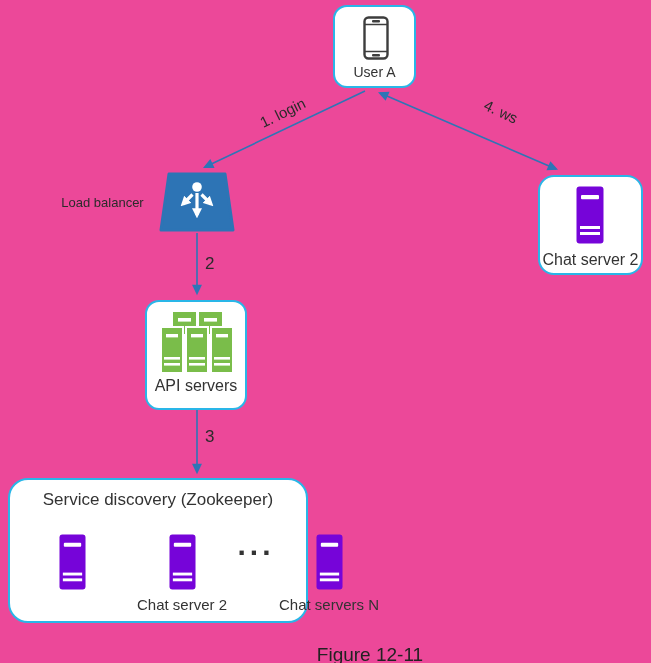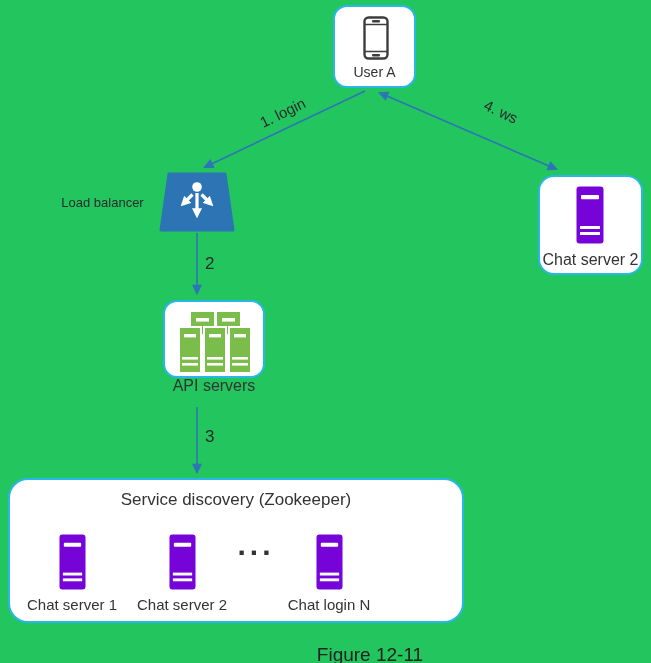--- a/index.html
+++ b/index.html
@@ -1,16 +1,16 @@
 <!DOCTYPE html>
 <html><head>
 <meta charset="utf-8">
 <style>
   html,body{margin:0;padding:0;background:#fff;}
-  .canvas{position:relative;width:651px;height:663px;background:#22c55e;overflow:hidden;
+  .canvas{position:relative;width:651px;height:663px;background:#ec4899;overflow:hidden;
           font-family:"Liberation Sans",sans-serif;color:#333;}
   .connectors{position:absolute;left:0;top:0;width:651px;height:663px;}
   .node{position:absolute;background:#fff;border:2.5px solid #29B6E8;border-radius:14px;
         display:flex;flex-direction:column;align-items:center;box-sizing:border-box;}
   .node-label{font-size:15px;color:#333;white-space:nowrap;line-height:1;}
   .abs{position:absolute;}
   .edge-label{position:absolute;font-size:15px;color:#2b2b2b;text-align:center;white-space:nowrap;}
   .num-label{position:absolute;font-size:17px;color:#2b2b2b;}
   .sd-title{width:100%;text-align:center;font-size:17px;margin-top:10px;}
   .sd-server-label{position:absolute;width:110px;text-align:center;font-size:15px;white-space:nowrap;}
@@ -60,21 +60,21 @@
     <line x1="39" y1="21" x2="39" y2="43" stroke="#fff" stroke-width="3.2" marker-end="url(#wab)"></line>
     <line x1="34.5" y1="22.5" x2="25" y2="32" stroke="#fff" stroke-width="3.2" marker-end="url(#wab)"></line>
     <line x1="43.5" y1="22.5" x2="53" y2="32" stroke="#fff" stroke-width="3.2" marker-end="url(#wab)"></line>
   </svg>
 
   <div class="edge-label" style="left:235px;top:104px;width:95px;transform:rotate(-26deg);">1. login</div>
   <div class="edge-label" style="left:462px;top:103px;width:78px;transform:rotate(25deg);">4. ws</div>
   <div class="num-label" style="left:205px;top:254px;">2</div>
   <div class="num-label" style="left:205px;top:427px;">3</div>
 
-  <div class="node" style="left:163px;top:300px;width:102px;height:78px;">
+  <div class="node" style="left:145px;top:300px;width:102px;height:110px;">
     <svg class="abs" style="left:13px;top:10px;" width="74" height="62" viewBox="0 0 74 62">
       <rect x="13" y="0" width="23" height="22" fill="#7ABD4A"></rect>
       <rect x="18" y="6" width="13" height="3.6" fill="#fff"></rect>
       <rect x="39" y="0" width="23" height="22" fill="#7ABD4A"></rect>
       <rect x="44" y="6" width="13" height="3.6" fill="#fff"></rect>
       <g stroke="#fff" stroke-width="2">
         <rect x="1" y="15" width="22" height="46" fill="#7ABD4A"></rect>
         <rect x="26" y="15" width="22" height="46" fill="#7ABD4A"></rect>
         <rect x="51" y="15" width="22" height="46" fill="#7ABD4A"></rect>
       </g>
@@ -96,45 +96,44 @@
   <div class="node" style="left:538px;top:175px;width:105px;height:100px;border-radius:16px;">
     <svg class="abs" style="left:36px;top:9px;" width="28" height="58" viewBox="0 0 28 58">
       <rect x="0.5" y="0.5" width="27" height="57" rx="3" fill="#7604D9"></rect>
       <rect x="5" y="9" width="18" height="4.2" rx="1" fill="#fff"></rect>
       <rect x="4" y="40" width="20" height="3" fill="#fff"></rect>
       <rect x="4" y="46" width="20" height="3" fill="#fff"></rect>
     </svg>
     <div class="node-label abs" style="left:0;right:0;top:75px;text-align:center;font-size:16px;">Chat server 2</div>
   </div>
 
-  <div class="node" style="left:8px;top:478px;width:456px;height:145px;border-radius:20px;">
+  <div class="node" style="left:8px;top:478px;width:300px;height:145px;border-radius:20px;">
     <div class="sd-title">Service discovery (Zookeeper)</div>
 
     <svg class="abs" style="left:49px;top:52px;" width="27" height="60" viewBox="0 0 28 58">
       <rect x="0.5" y="0.5" width="27" height="57" rx="3" fill="#7604D9"></rect>
       <rect x="5" y="9" width="18" height="4.2" rx="1" fill="#fff"></rect>
       <rect x="4" y="40" width="20" height="3" fill="#fff"></rect>
       <rect x="4" y="46" width="20" height="3" fill="#fff"></rect>
     </svg>
-    <div class="sd-server-label" style="left:7px;top:116px;">Chat server 1</div>
 
     <svg class="abs" style="left:159px;top:52px;" width="27" height="60" viewBox="0 0 28 58">
       <rect x="0.5" y="0.5" width="27" height="57" rx="3" fill="#7604D9"></rect>
       <rect x="5" y="9" width="18" height="4.2" rx="1" fill="#fff"></rect>
       <rect x="4" y="40" width="20" height="3" fill="#fff"></rect>
       <rect x="4" y="46" width="20" height="3" fill="#fff"></rect>
     </svg>
     <div class="sd-server-label" style="left:117px;top:116px;">Chat server 2</div>
 
     <div class="ellipsis" style="left:216px;top:48px;width:60px;text-align:center;">...</div>
 
     <svg class="abs" style="left:306px;top:52px;" width="27" height="60" viewBox="0 0 28 58">
       <rect x="0.5" y="0.5" width="27" height="57" rx="3" fill="#7604D9"></rect>
       <rect x="5" y="9" width="18" height="4.2" rx="1" fill="#fff"></rect>
       <rect x="4" y="40" width="20" height="3" fill="#fff"></rect>
       <rect x="4" y="46" width="20" height="3" fill="#fff"></rect>
     </svg>
-    <div class="sd-server-label" style="left:264px;top:116px;">Chat login N</div>
+    <div class="sd-server-label" style="left:264px;top:116px;">Chat servers N</div>
   </div>
 
   <div class="caption">Figure 12-11</div>
 
 </div>
 
 </body></html>

